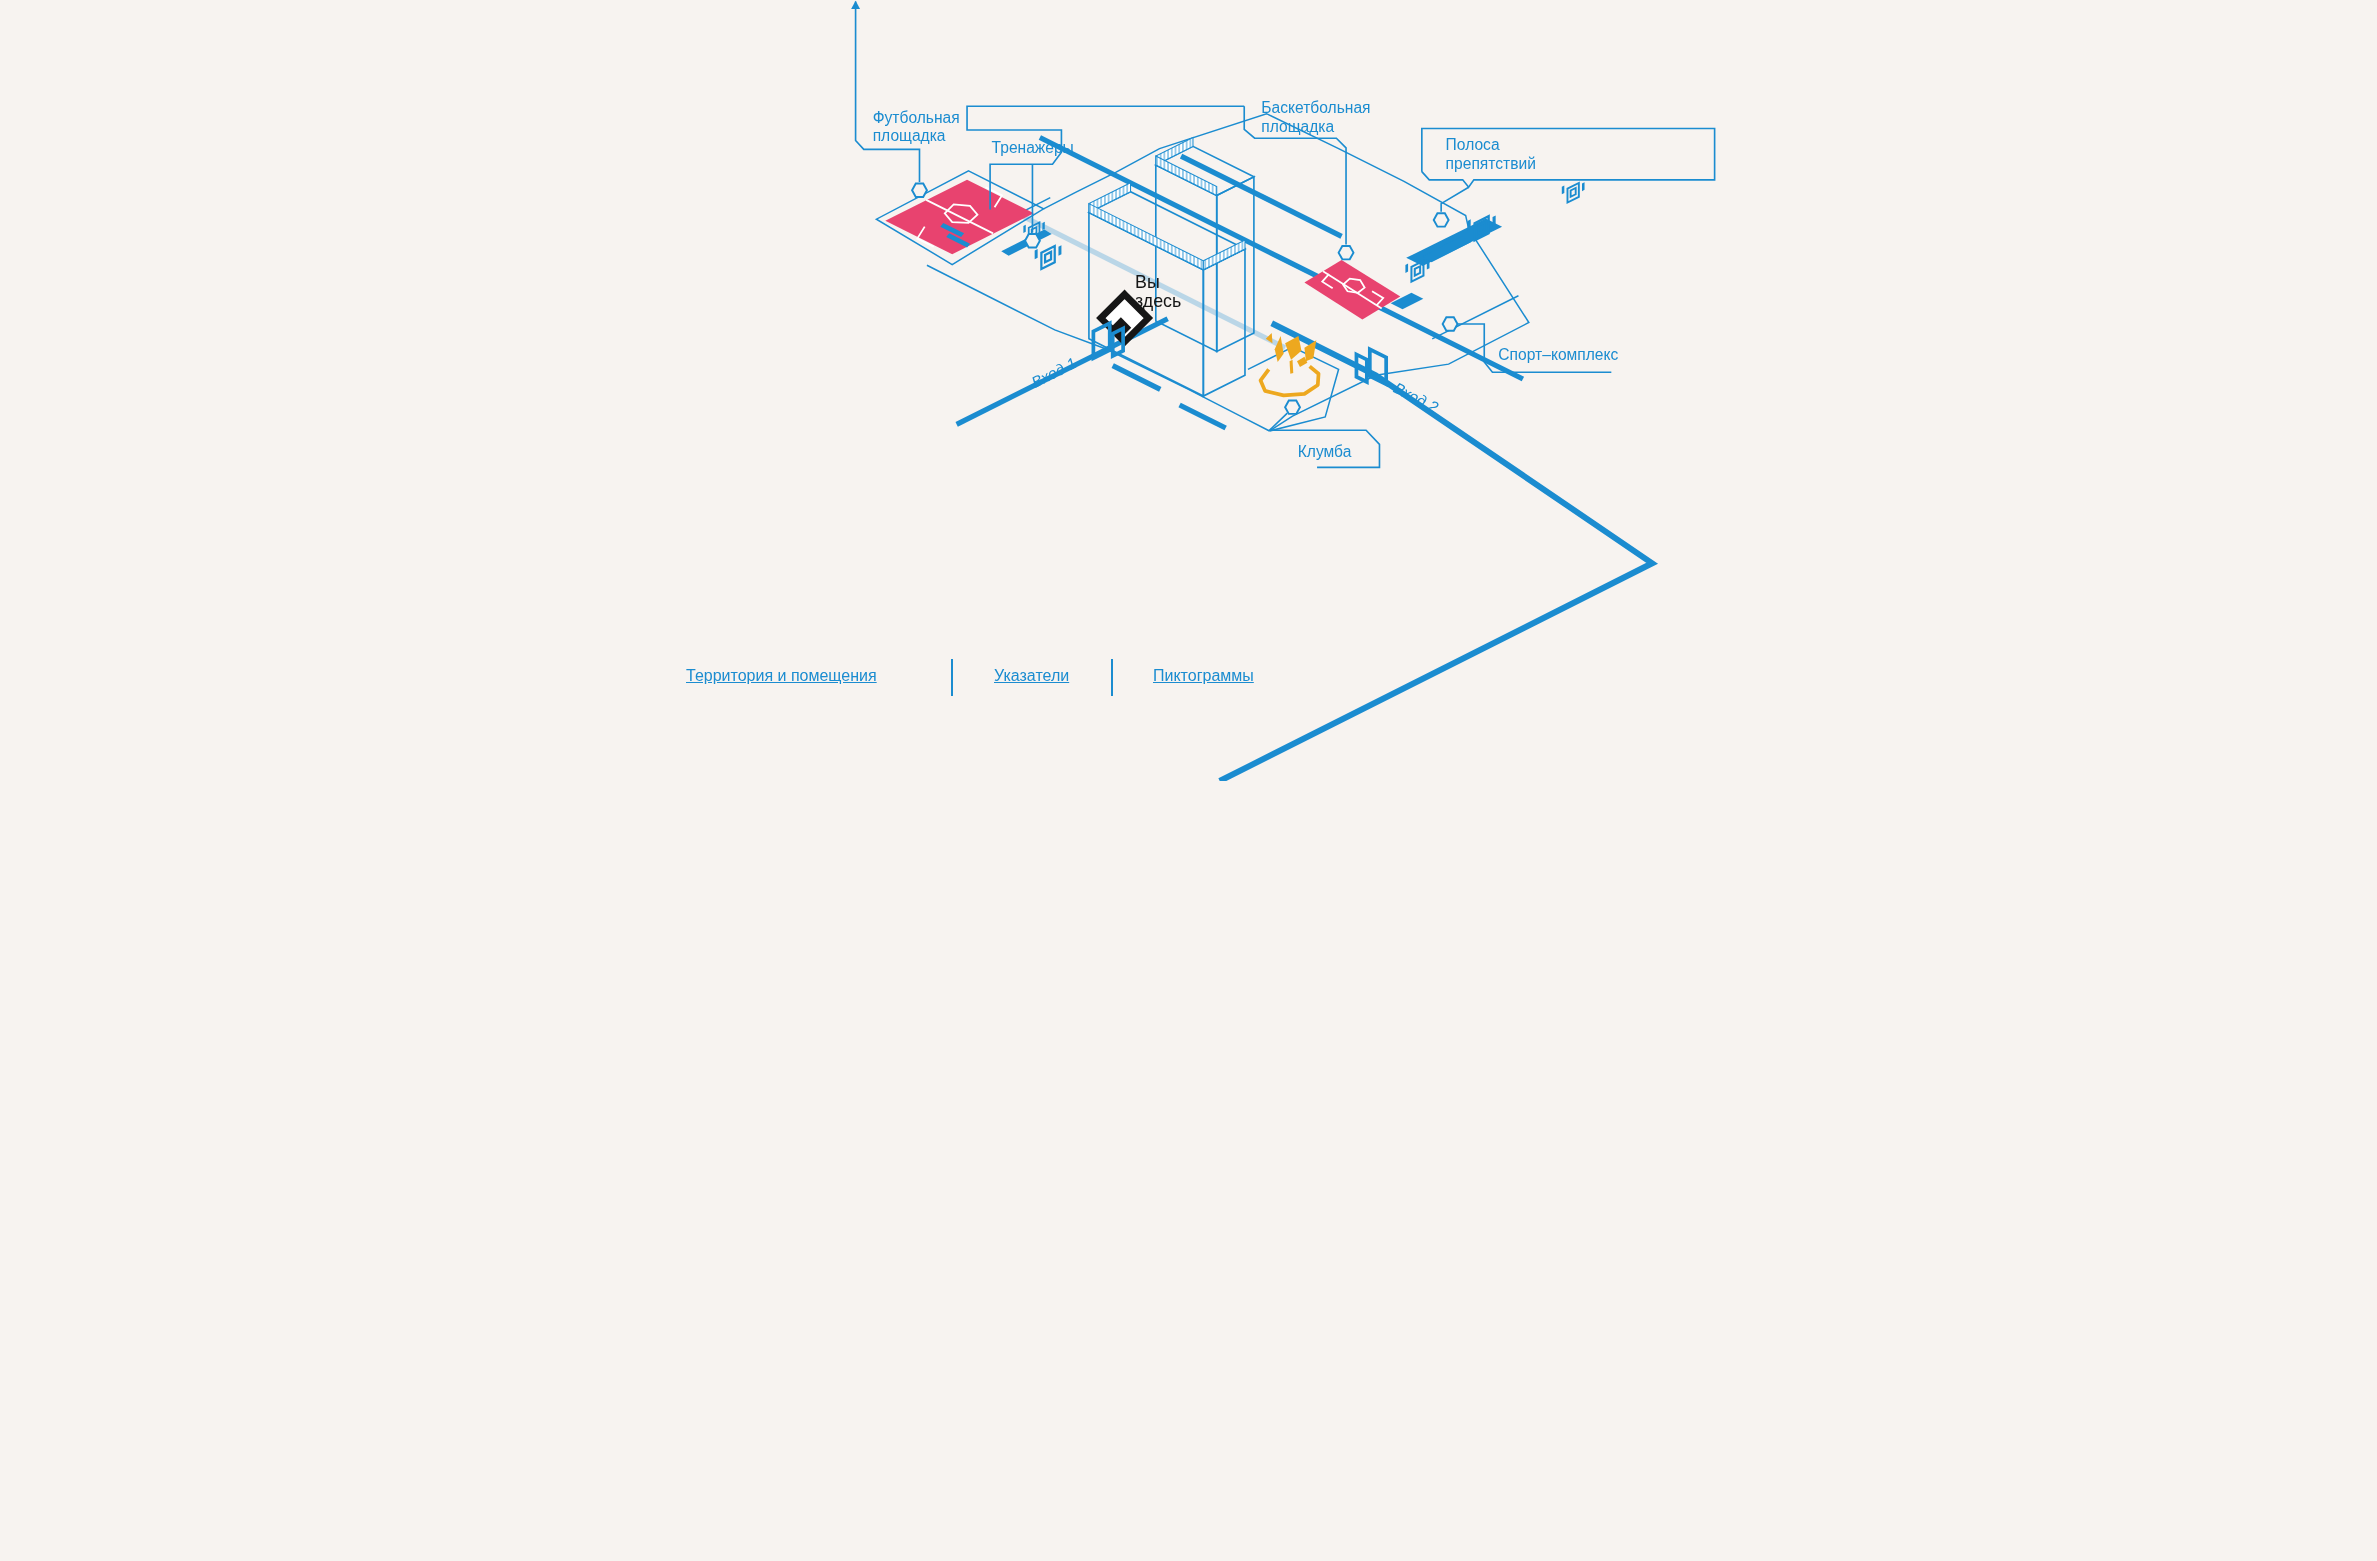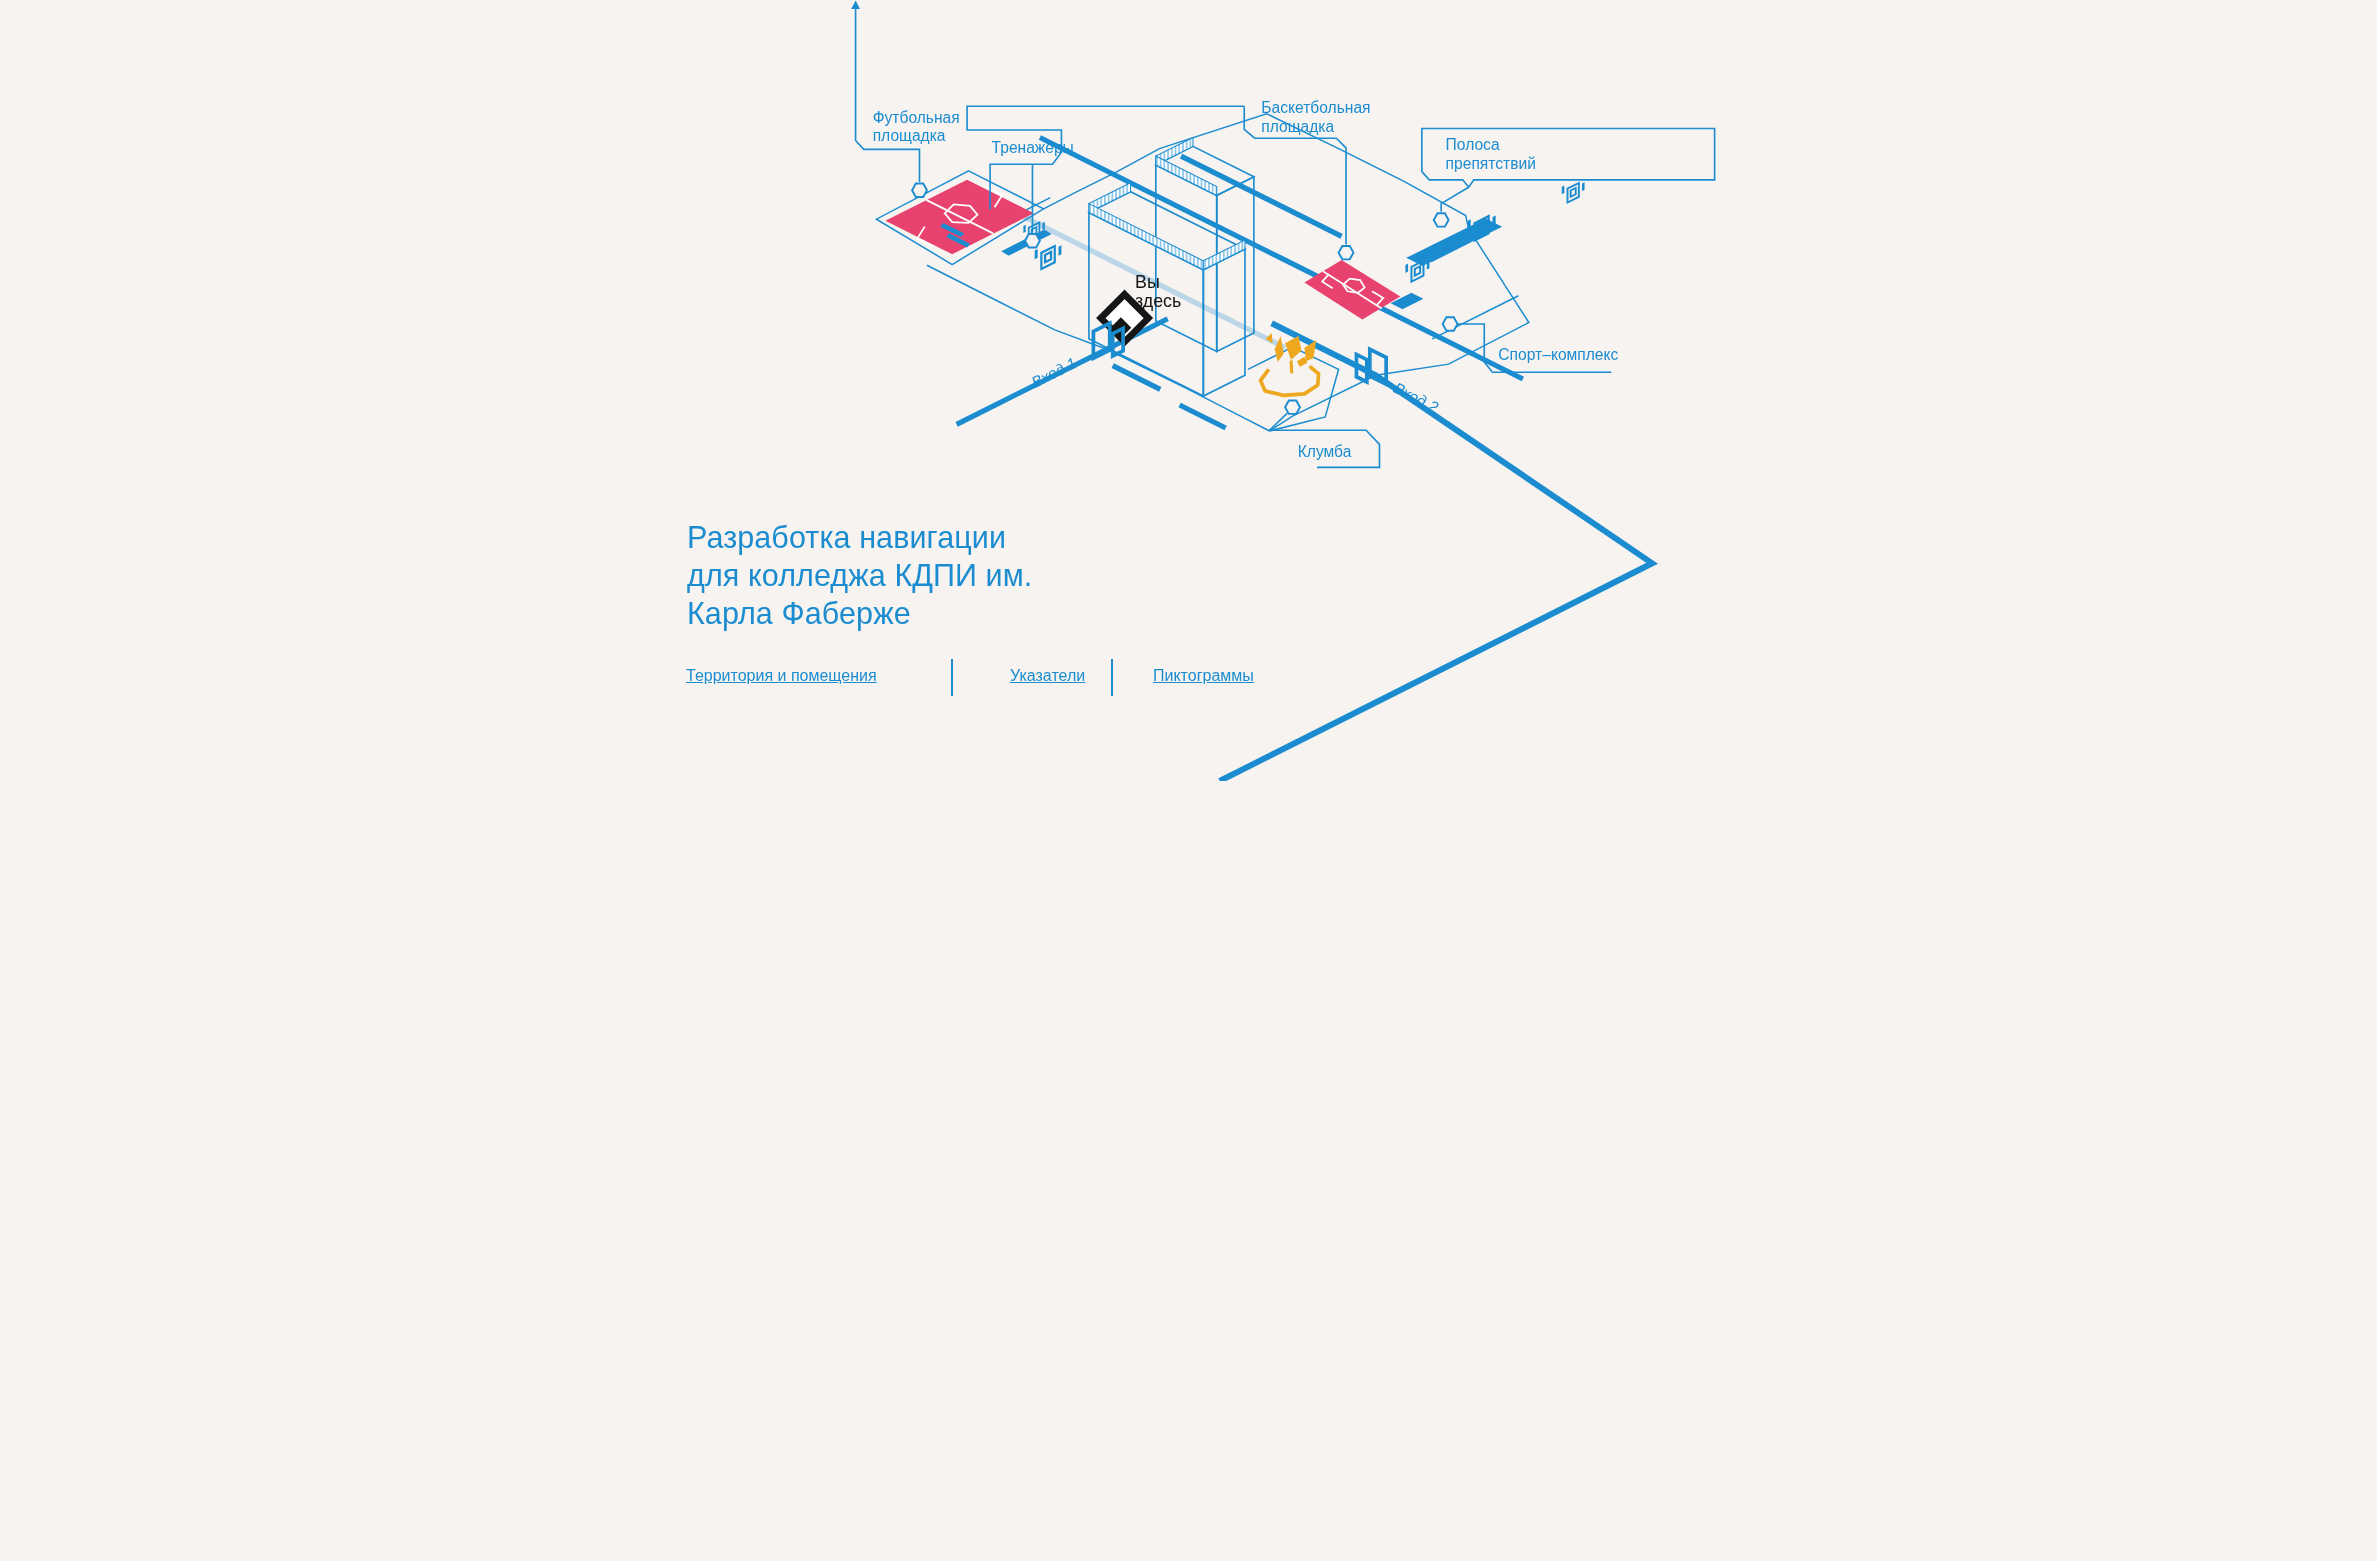--- a/index.html
+++ b/index.html
@@ -182,28 +182,23 @@
 
     <use href="#hexnode" x="940" y="548"></use>
     <path class="lead" d="M933,556 L909,579 L1039,579 L1057,598 L1057,629 L973,629"></path>
     <text class="lbl" x="947" y="615">Клумба</text>
 
     <text class="lbl-entr" x="586" y="509" transform="rotate(-27 618 500)">Вход 1</text>
     <text class="lbl-entr" x="1074" y="545" transform="rotate(27 1112 536)">Вход 2</text>
   </g>
 </svg>
 
-<div class="title">
-  <div>Разработка навигации</div>
-  <div>для колледжа КДПИ им.</div>
-  <div>Карла Фаберже</div>
-</div>
 
 <div class="tabs-row">
   <div class="tab" style="left:92px;top:10.4px;">Территория  и помещения</div>
   <div class="tab-sep" style="left:357px;top:1.5px;"></div>
-  <div class="tab" style="left:416px;top:10.4px;">Указатели</div>
+  <div class="tab" style="left:400px;top:10.4px;">Указатели</div>
   <div class="tab-sep" style="left:517px;top:1.5px;"></div>
   <div class="tab" style="left:559px;top:10.4px;">Пиктограммы</div>
 </div>
 
 </div>
 
 
 </body></html>

